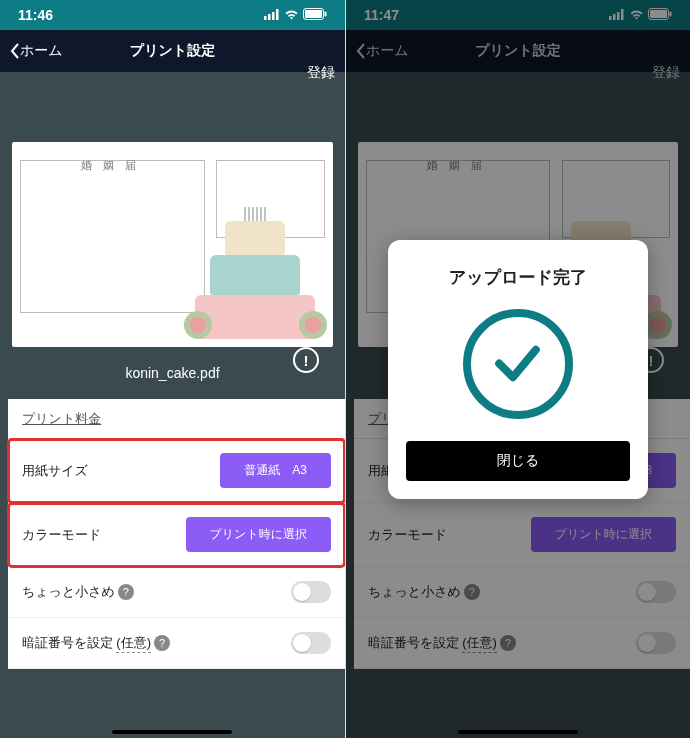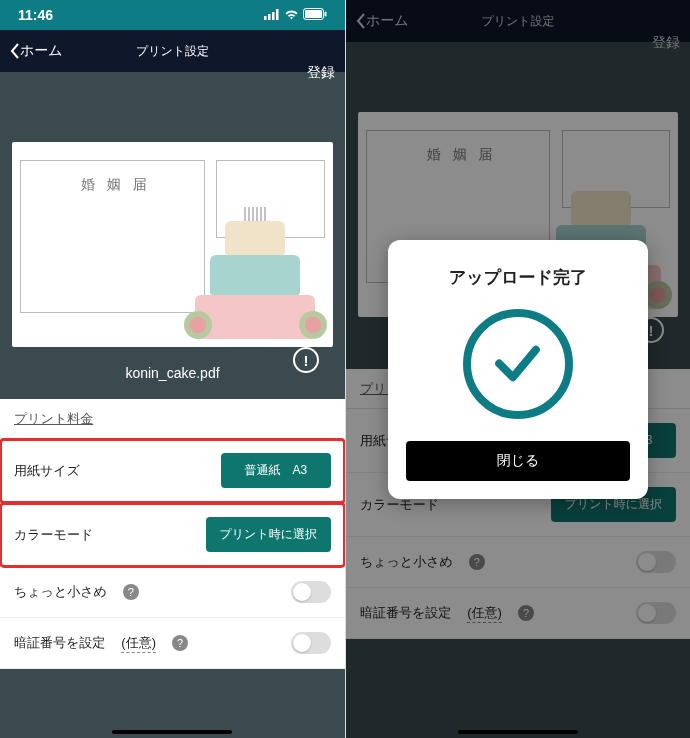--- a/index.html
+++ b/index.html
@@ -3,48 +3,48 @@
 <meta charset="utf-8">
 <style>
   * { box-sizing: border-box; margin: 0; padding: 0; font-family: -apple-system, "Hiragino Sans", sans-serif; }
   body { background:#fff; width:690px; height:738px; display:flex; }
   .phone { width:379px; height:738px; background:#3a4a4e; position:relative; overflow:hidden; }
   .phone + .phone { border-left:1px solid #ddd; }
   .statusbar { height:30px; background:#0e7c84; color:#fff; display:flex; align-items:center; justify-content:space-between; padding:0 18px; font-weight:600; font-size:14px; }
   .sb-right { display:flex; align-items:center; gap:4px; }
   .navbar { height:42px; background:#0f172a; color:#fff; display:flex; align-items:center; justify-content:space-between; padding:0 10px; }
   .nav-back { display:flex; align-items:center; font-size:14px; }
-  .nav-title { font-size:12px; font-weight:400; position:absolute; left:50%; transform:translateX(-50%); }
+  .nav-title { font-size:14px; font-weight:700; position:absolute; left:50%; transform:translateX(-50%); }
   .nav-reg { font-size:14px;margin-top:44px; }
   .preview-zone { padding:70px 12px 6px; }
   .doc-preview { background:#fff; height:205px; border-radius:2px; position:relative; overflow:hidden; }
   .doc-form { position:absolute; left:8px; top:8px; right:8px; bottom:8px; }
   .doc-form::before { content:""; position:absolute; left:0; top:10px; width:60%; height:80%; border:1px solid #bbb; }
   .doc-form::after { content:""; position:absolute; right:0; top:10px; width:35%; height:40%; border:1px solid #bbb; }
-  .doc-title { position:absolute; top:26px; left:20%; font-size:14px; color:#777; letter-spacing:4px; }
+  .doc-title { position:absolute; top:8px; left:20%; font-size:11px; color:#777; letter-spacing:4px; }
   .cake { position:absolute; right:10px; bottom:8px; width:135px; height:155px; }
   .cake-tier { position:absolute; left:50%; transform:translateX(-50%); border-radius:6px 6px 3px 3px; }
   .tier1 { width:120px; height:44px; bottom:0; background:#f5c6c6; }
   .tier2 { width:90px; height:40px; bottom:44px; background:#a8d4d0; }
   .tier3 { width:60px; height:34px; bottom:84px; background:#f0e3c7; }
   .candles { position:absolute; left:50%; transform:translateX(-50%); bottom:0; display:flex; gap:3px; }
   .candles span { width:1px; height:14px; background:#888; display:block; }
   .flowers { position:absolute; bottom:0; width:28px; height:28px; border-radius:50%; }
   .fl-l { left:-4px; background:radial-gradient(circle,#e8a0a0 40%,#b7c9a0 42%); }
   .fl-r { right:-4px; background:radial-gradient(circle,#e8a0a0 40%,#b7c9a0 42%); }
   .file-row { display:flex; align-items:center; justify-content:center; position:relative; height:40px; color:#fff; font-size:14px; margin-top:6px; }
   .info-icon { position:absolute; right:14px; top:-6px; width:26px; height:26px; border:2px solid #fff; border-radius:50%; color:#fff; display:flex; align-items:center; justify-content:center; font-weight:700; font-size:15px; }
-  .settings { background:#fff; }
+  .settings { background:#fff;margin-left:8px; }
   .link-row { padding:10px 14px; border-bottom:1px solid #ddd; }
   .link-row a { color:#555; text-decoration:underline; font-size:13px; }
   .opt-row { display:flex; align-items:center; justify-content:space-between; padding:14px 14px; border-bottom:1px solid #eee;gap:16px; }
   .opt-label { font-size:13px; color:#222; }
-  .opt-btn { background:#0f766e; color:#fff; border:none; border-radius:4px; padding:9px 14px; font-size:12px; min-width:110px; }
+  .opt-btn { background:#8b5cf6; color:#fff; border:none; border-radius:4px; padding:9px 24px; font-size:12px; min-width:110px; }
   .toggle-row { display:flex; align-items:center; justify-content:space-between; padding:14px 14px; border-bottom:1px solid #eee; }
-  .toggle-label { font-size:13px; color:#222; display:flex; align-items:center; gap:16px; }
+  .toggle-label { font-size:13px; color:#222; display:flex; align-items:center; gap:3px; }
   .q-icon { width:16px; height:16px; border-radius:50%; background:#888; color:#fff; font-size:11px; display:inline-flex; align-items:center; justify-content:center; }
   .toggle { width:40px; height:22px; background:#ddd; border-radius:11px; position:relative; }
   .toggle::after { content:""; position:absolute; left:2px; top:2px; width:18px; height:18px; background:#fff; border-radius:50%; box-shadow:0 1px 2px rgba(0,0,0,.2); }
   .highlight { outline:3px solid #e03030; outline-offset:-2px; border-radius:4px; }
   .any-text { border-bottom:1px dashed #888; }
   .dimmed .navbar, .dimmed .nav-title, .dimmed .nav-reg, .dimmed .nav-back { color:#c8d6d7; }
   .overlay { position:absolute; inset:0; background:rgba(0,0,0,.45); display:flex; align-items:center; justify-content:center; }
   .modal { background:#fff; width:260px; border-radius:12px; padding:26px 18px 18px; text-align:center; box-shadow:0 4px 20px rgba(0,0,0,.3); }
   .modal-title { font-size:17px; font-weight:700; color:#222; margin-bottom:20px; }
   .check-circle { width:110px; height:110px; margin:0 auto 22px; border:8px solid #0e7c84; border-radius:50%; display:flex; align-items:center; justify-content:center; }
@@ -172,20 +172,39 @@
         <span class="any-text">(任意)</span>
         <span class="q-icon">?</span>
       </span>
       <div class="toggle"></div>
     </div>
   </div>
   <div class="home-ind"></div>
 </div>
 
 <div class="phone dimmed">
+  <div class="statusbar">
+    <span>11:47</span>
+    <span class="sb-right">
+      <span><svg width="16" height="11" viewBox="0 0 16 11">
+            <rect x="0" y="7" width="2.5" height="4" fill="#fff"></rect>
+            <rect x="4" y="5" width="2.5" height="6" fill="#fff"></rect>
+            <rect x="8" y="3" width="2.5" height="8" fill="#fff"></rect>
+            <rect x="12" y="0" width="2.5" height="11" fill="#fff"></rect>
+          </svg></span>
+      <span><svg width="15" height="11" viewBox="0 0 15 11">
+            <path d="M7.5 10.5 L9 8.7 A2.3 2.3 0 0 0 6 8.7 Z M3.8 6.5 A5.3 5.3 0 0 1 11.2 6.5 L9.9 8 A3.4 3.4 0 0 0 5.1 8 Z M1.5 4 A8.5 8.5 0 0 1 13.5 4 L12.2 5.4 A6.6 6.6 0 0 0 2.8 5.4 Z" fill="#fff"></path>
+          </svg></span>
+      <span><svg width="24" height="12" viewBox="0 0 24 12">
+            <rect x="0.5" y="0.5" width="20" height="11" rx="2.5" fill="none" stroke="#fff"></rect>
+            <rect x="2" y="2" width="17" height="8" rx="1" fill="#fff"></rect>
+            <rect x="21.5" y="3.5" width="2" height="5" rx="1" fill="#fff"></rect>
+          </svg></span>
+    </span>
+  </div>
   <div class="navbar">
     <div class="nav-back">
       <svg width="10" height="16" viewBox="0 0 10 16">
           <path d="M8 1 L2 8 L8 15" stroke="#c8d6d7" stroke-width="2" fill="none"></path>
         </svg>
       <span>ホーム</span>
     </div>
     <div class="nav-title">プリント設定</div>
     <div class="nav-reg">登録</div>
   </div>

